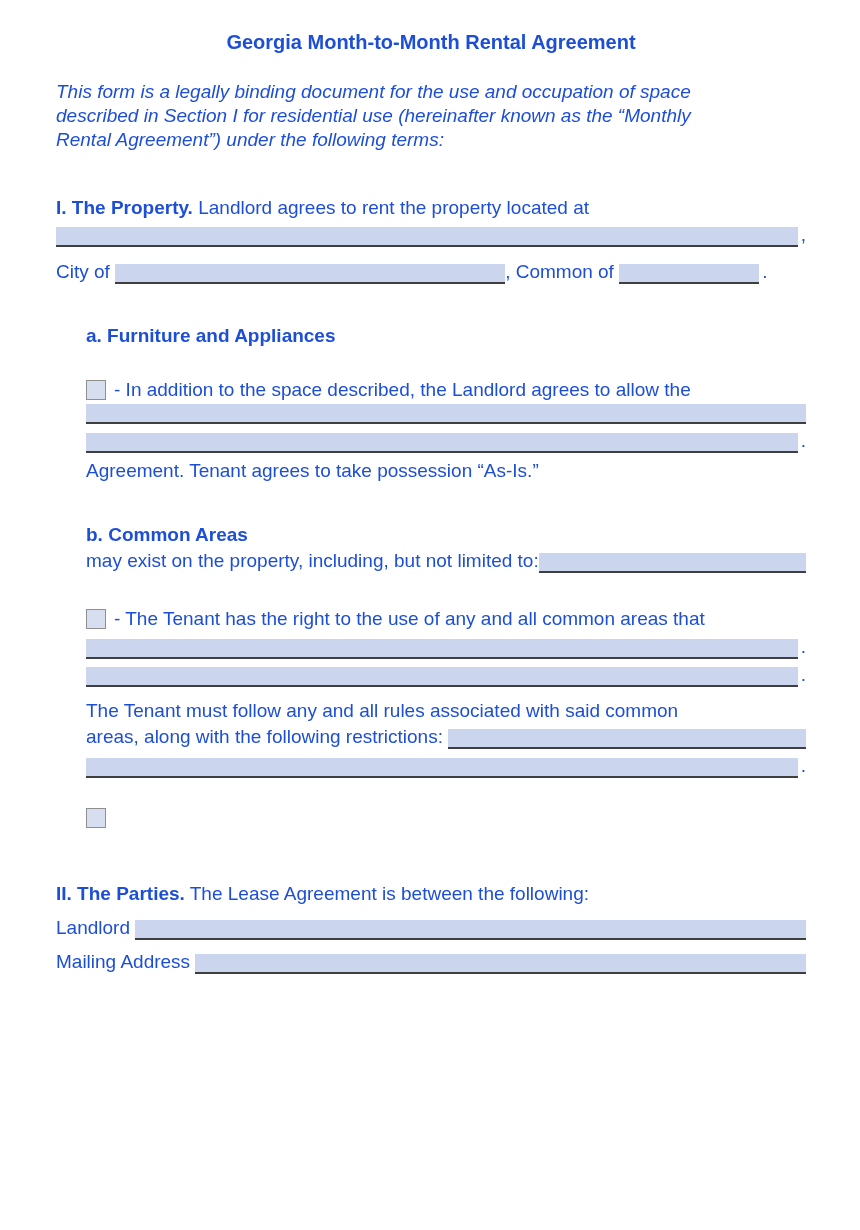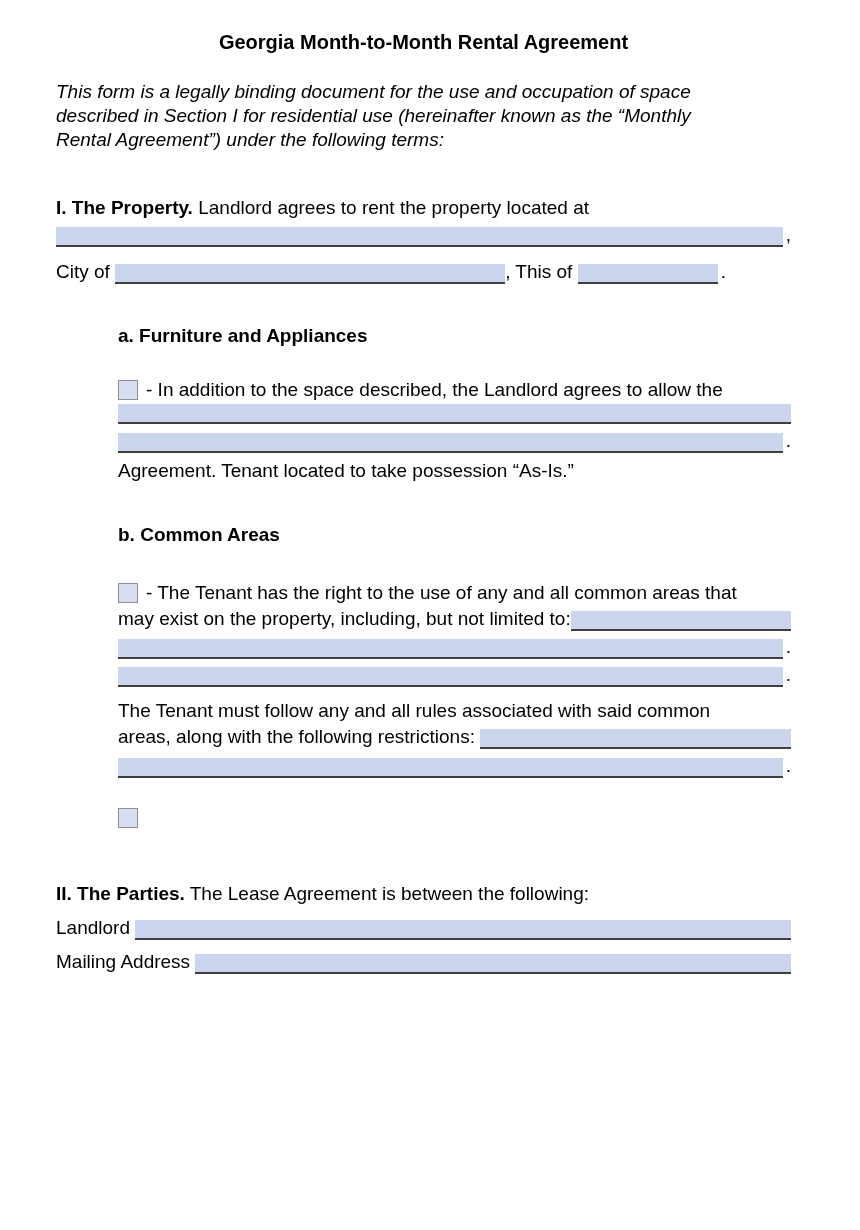--- a/index.html
+++ b/index.html
@@ -6,22 +6,22 @@
   * { margin:0; padding:0; box-sizing:border-box; }
   html, body { background:#ffffff; }
   .page {
     position:relative;
     width:860px;
     height:984px;
     background:#ffffff;
     font-family:"Liberation Sans","DejaVu Sans",sans-serif;
     font-size:19px;
     line-height:24px;
-    color:#000000;
-    padding:30px 69px 0 56px;
+    color:#1d4ed8;
+    padding:30px 54px 0 56px;
     overflow:hidden;
   }
   .title { font-size:20px; font-weight:700; text-align:center; }
   .intro { margin-top:26px;font-style:italic; }
   .bold { font-weight:700; }
   .t { white-space:pre; }
   .tl { white-space:pre; }
   .hrow { }
   .row { display:flex; align-items:flex-end; }
   .field {
@@ -37,21 +37,21 @@
   .w455 { width:455px; }
   .punct { margin-left:3px; }
   .ml20 { margin-left:20px;text-decoration:underline; }
   .checkbox {
     flex:0 0 auto;
     width:20px; height:20px;
     background:#d6def0;
     border:1px solid #8f8f8f;
     margin:0 8px 2px 0;
   }
-  .indent { margin-left:62px; }
+  .indent { margin-left:30px; }
   .mt2{margin-top:2px} .mt3{margin-top:3px} .mt4{margin-top:4px} .mt5{margin-top:5px}
   .mt6{margin-top:6px} .mt10{margin-top:10px} .mt11{margin-top:11px} .mt12{margin-top:12px}
   .mt13{margin-top:13px} .mt30{margin-top:30px} .mt34{margin-top:34px} .mt40{margin-top:40px}
   .mt44{margin-top:44px} .mt45{margin-top:70px} .mt52{margin-top:52px}
 </style>
 </head>
 <body>
 
 <div class="page">
 
@@ -66,52 +66,52 @@
   <div class="hrow mt44"><span class="t bold">I. The Property.</span><span class="t"> Landlord agrees to rent the property located at</span></div>
 
   <div class="row mt3">
     <span class="field grow"></span>
     <span class="t punct">,</span>
   </div>
 
   <div class="row mt13">
     <span class="t">City of </span>
     <span class="field w390"></span>
-    <span class="t">, This of </span>
+    <span class="t">, Common of </span>
     <span class="field w140"></span>
     <span class="t punct">.</span>
   </div>
 
   <div class="indent">
 
     <div class="hrow mt40 bold tl">a. Furniture and Appliances</div>
 
     <div class="row mt30">
       <span class="checkbox"></span>
       <span class="t">- In addition to the space described, the Landlord agrees to allow the</span>
     </div>
     <div class="row mt2">
       <span class="field grow"></span>
     </div>
     <div class="row mt5">
       <span class="field grow"></span>
       <span class="t punct">.</span>
     </div>
 
-    <div class="tl mt6">Agreement. Tenant located to take possession “As-Is.”</div>
+    <div class="tl mt6">Agreement. Tenant agrees to take possession “As-Is.”</div>
 
     <div class="hrow mt40 bold tl">b. Common Areas</div>
 
+    <div class="row mt2">
+      <span class="t">may exist on the property, including, but not limited to:</span>
+      <span class="field grow"></span>
+    </div>
     <div class="row mt34">
       <span class="checkbox"></span>
       <span class="t">- The Tenant has the right to the use of any and all common areas that</span>
-    </div>
-    <div class="row mt2">
-      <span class="t">may exist on the property, including, but not limited to:</span>
-      <span class="field grow"></span>
     </div>
     <div class="row mt4">
       <span class="field grow"></span>
       <span class="t punct">.</span>
     </div>
     <div class="row mt4">
       <span class="field grow"></span>
       <span class="t punct">.</span>
     </div>
 

